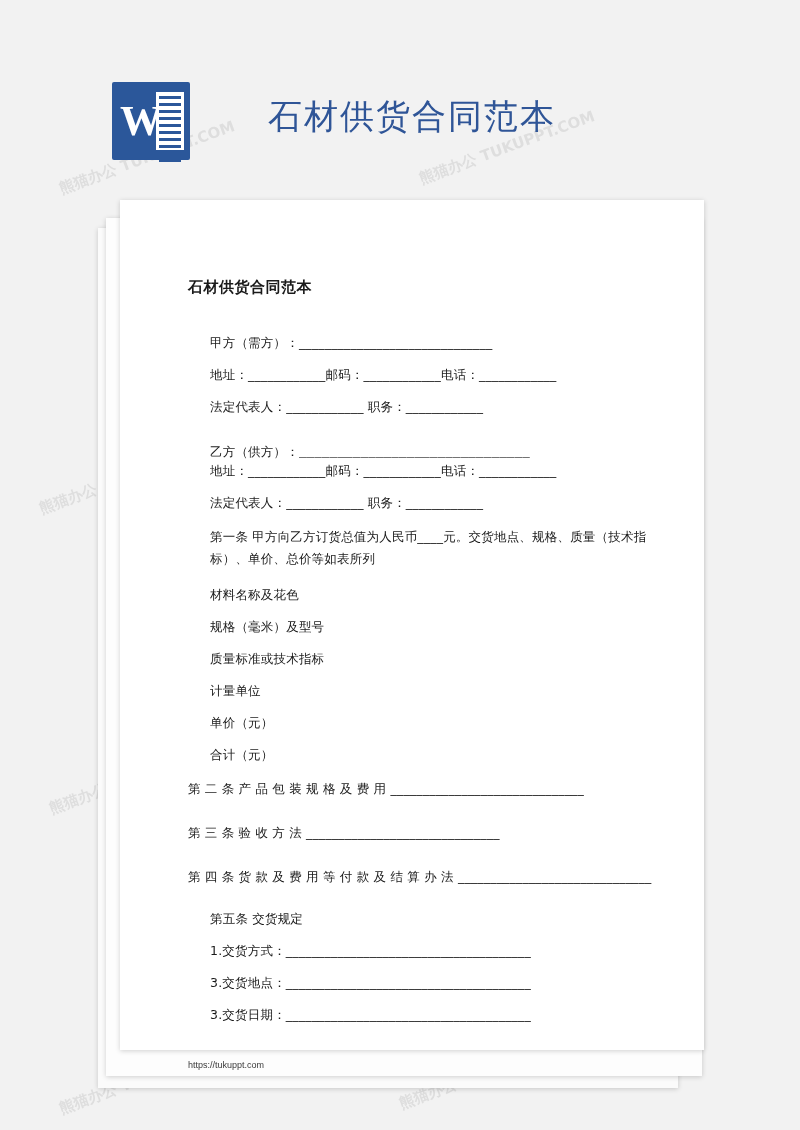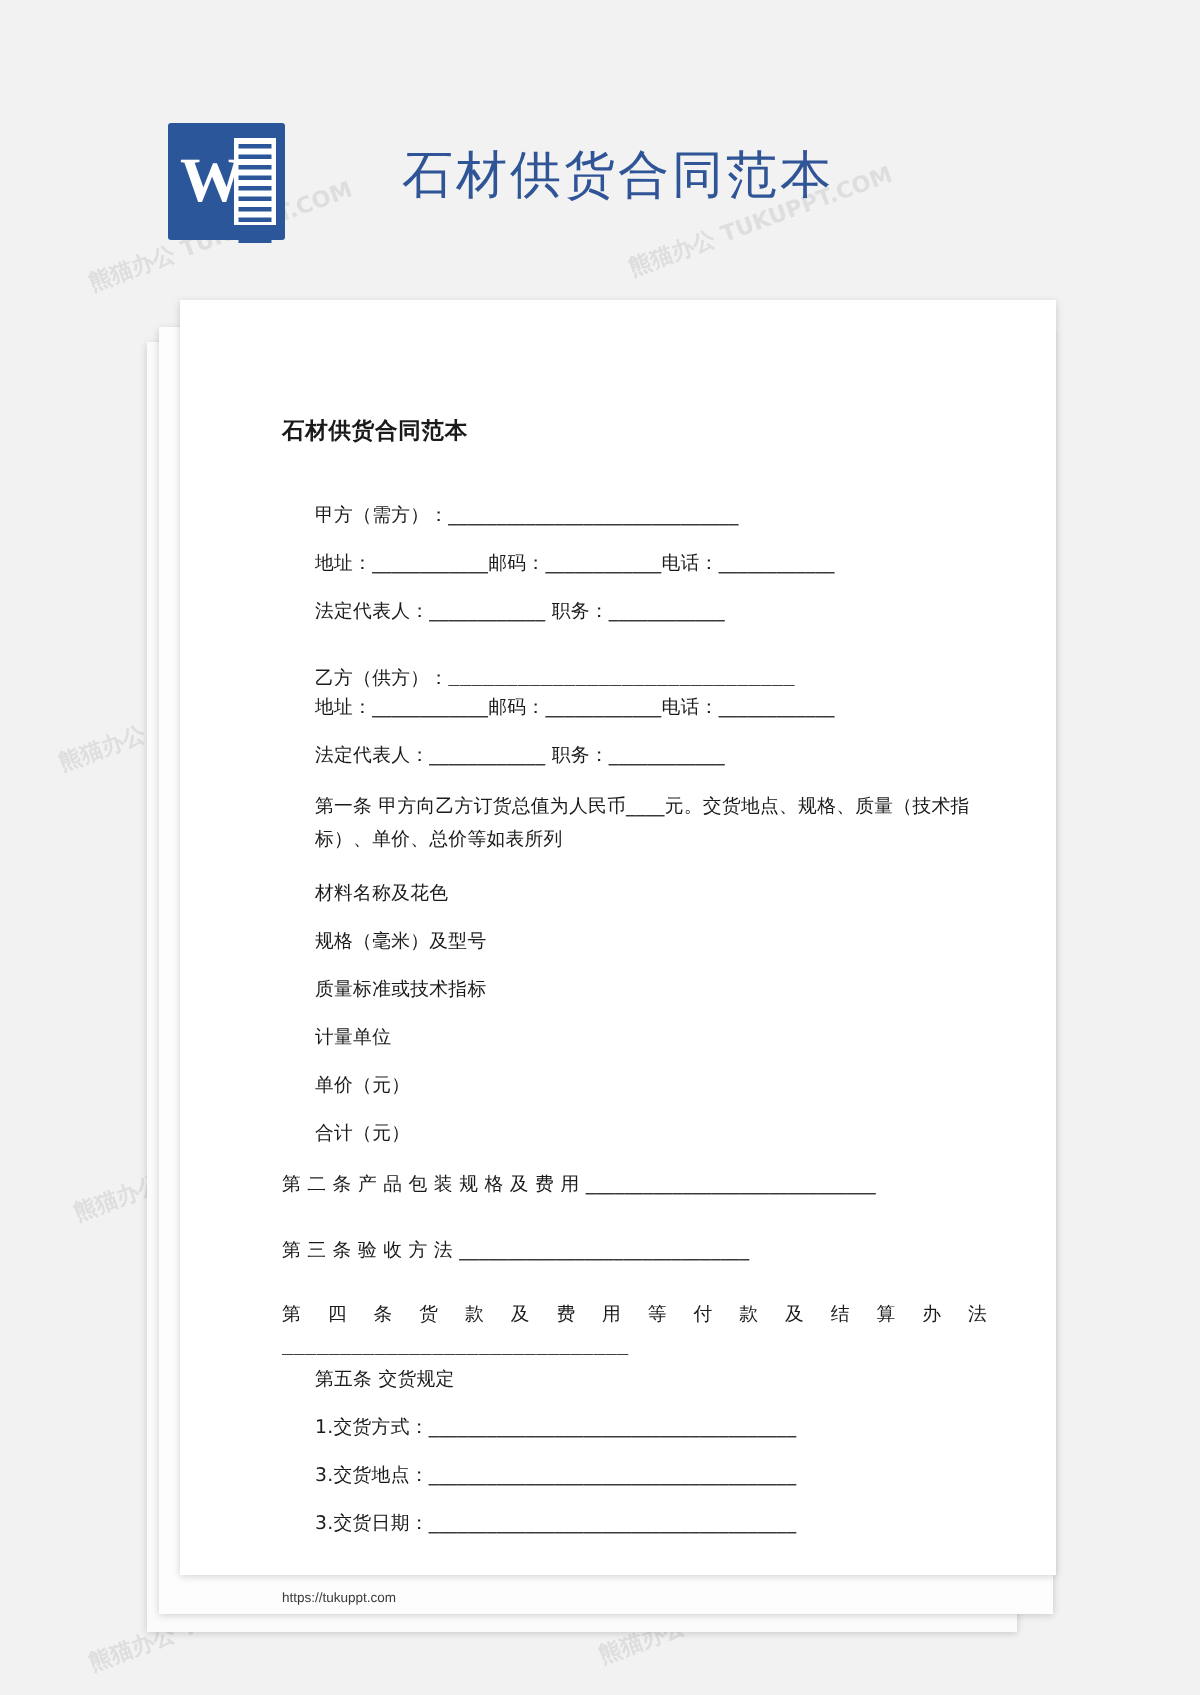--- a/index.html
+++ b/index.html
@@ -217,21 +217,21 @@
 
       <div class="line indent" style="top:386px;">材料名称及花色</div>
       <div class="line indent" style="top:418px;">规格（毫米）及型号</div>
       <div class="line indent" style="top:450px;">质量标准或技术指标</div>
       <div class="line indent" style="top:482px;">计量单位</div>
       <div class="line indent" style="top:514px;">单价（元）</div>
       <div class="line indent" style="top:546px;">合计（元）</div>
 
       <div class="line flush wide" style="top:622px; width:470px; text-align:justify;">第 三 条 验 收 方 法 ______________________________</div>
       <div class="line flush wide" style="top:578px; width:470px; text-align:justify;">第 二 条 产 品 包 装 规 格 及 费 用 ______________________________</div>
-      <div class="line flush wide" style="top:666px; width:470px; text-align:justify;font-family:Liberation Mono, monospace;">第 四 条 货 款 及 费 用 等 付 款 及 结 算 办 法 ______________________________</div>
+      <div class="line flush wide" style="top:666px; width:470px; text-align:justify;">第 四 条 货 款 及 费 用 等 付 款 及 结 算 办 法 ______________________________</div>
 
       <div class="line indent" style="top:710px;text-align:right;">第五条 交货规定</div>
       <div class="line indent" style="top:742px;">1.交货方式：______________________________________</div>
       <div class="line indent" style="top:774px;">3.交货地点：______________________________________</div>
       <div class="line indent" style="top:806px;">3.交货日期：______________________________________</div>
 
       <div class="url" style="top:860px;">https://tukuppt.com</div>
     </div>
   </div>
 </div>

